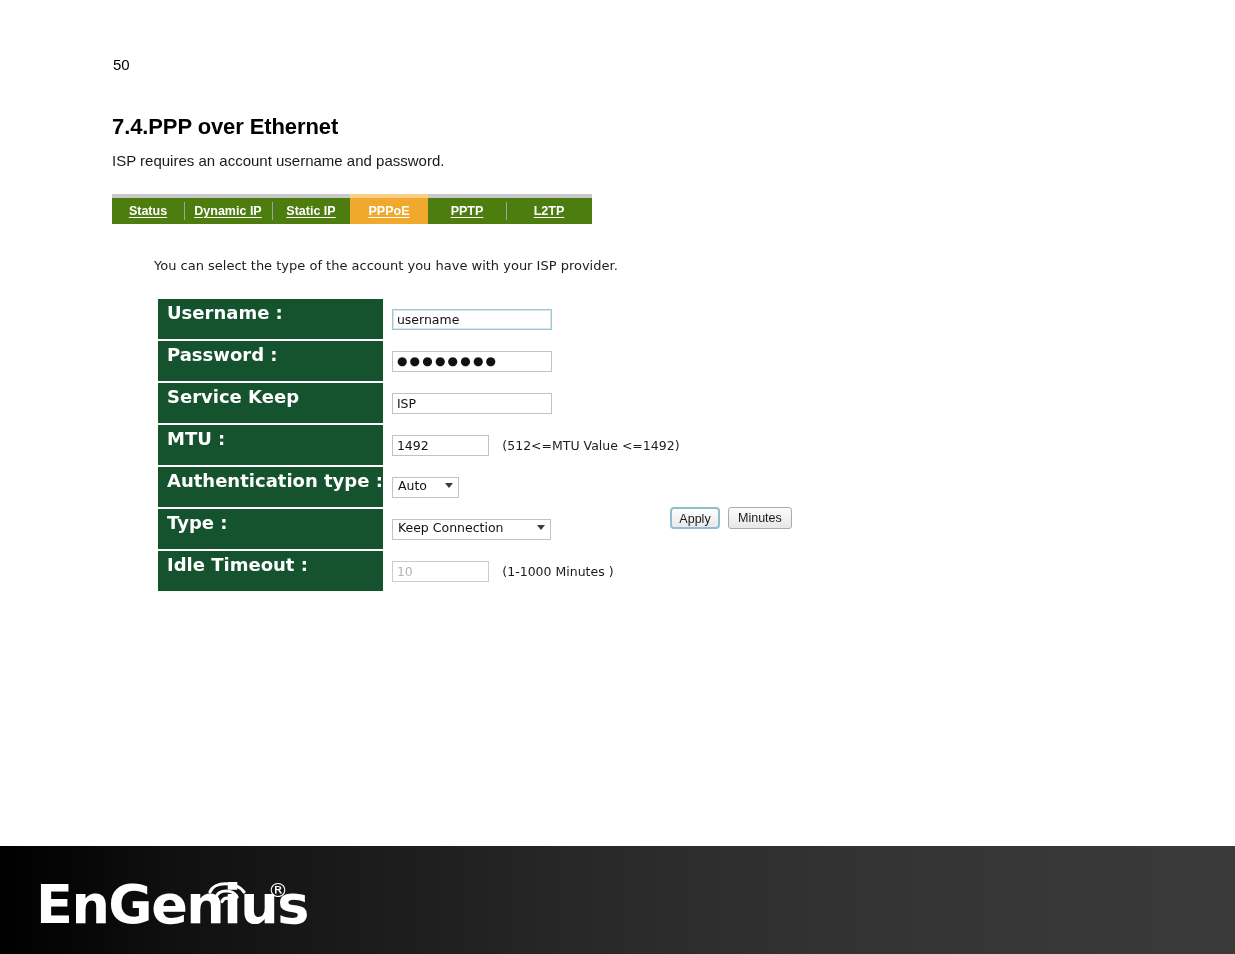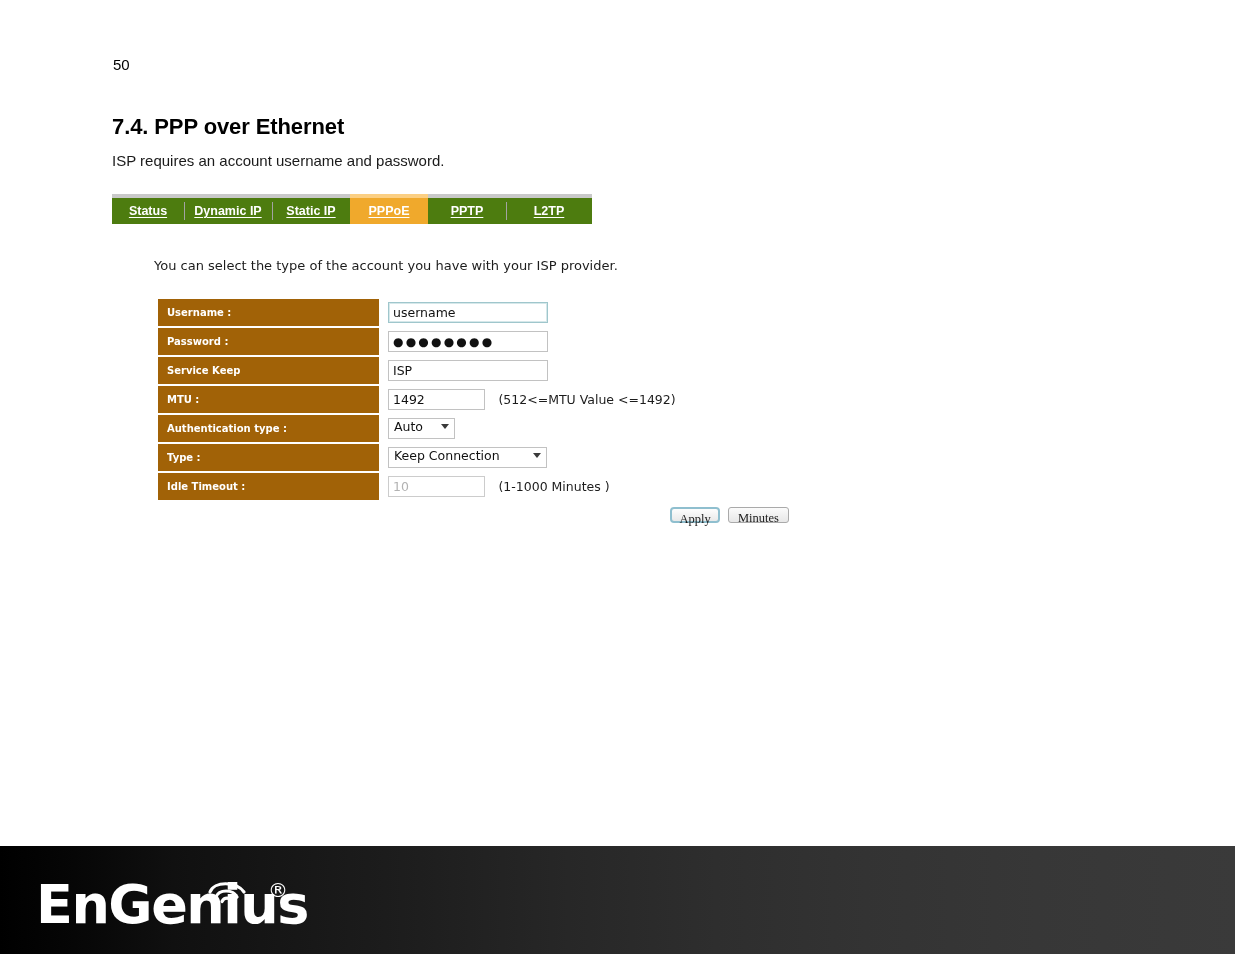--- a/index.html
+++ b/index.html
@@ -31,21 +31,21 @@
     left: 112px;
     top: 114px;
     font-size: 22px;
     font-weight: bold;
     color: #000000;
     letter-spacing: -0.1px;
     white-space: nowrap;
   }
   .section-heading .num {
     display: inline-block;
-    margin-right: 6px;
+    margin-right: 0;
   }
 
   .section-intro {
     position: absolute;
     left: 112px;
     top: 152px;
     font-size: 15px;
     color: #1a1a1a;
     white-space: nowrap;
   }
@@ -123,25 +123,25 @@
   .form-table {
     position: absolute;
     left: 46px;
     top: 103px;
     border-collapse: separate;
     border-spacing: 0 2px;
   }
   .form-table tr { height: 27px; }
   .form-table td.label-cell {
     width: 212px;
-    background: #a16207;
-    color: #ffffff;
-    font-size: 10px;
+    background: #14532d;
+    color: #ffffff;
+    font-size: 18px;
     font-weight: bold;
-    padding: 0 0 0 9px;
+    padding: 0 0 13px 9px;
     font-family: "DejaVu Sans", sans-serif;
     height: 27px;
     vertical-align: middle;
     white-space: nowrap;
   }
   .form-table td.field-cell {
     padding: 0 0 0 9px;
     vertical-align: middle;
     white-space: nowrap;
     height: 27px;
@@ -218,25 +218,25 @@
   
   .button-row {
     position: absolute;
     left: 558px;
     top: 313px;
     display: flex;
     gap: 8px;
   }
   .btn {
     box-sizing: border-box;
-    height: 16px;
+    height: 22px;
     min-width: 50px;
     padding: 0 9px;
     font-size: 12.5px;
-    font-family: Liberation Serif, serif;
+    font-family: Liberation Sans, sans-serif;
     color: #1a1a1a;
     background: linear-gradient(#fbfbfb, #e7e7e7);
     border: 1px solid #aaaaaa;
     border-radius: 3px;
     cursor: pointer;
     line-height: 20px;
     text-align: center;
   }
   .btn.primary {
     border: 2px solid #8fbfcf;

